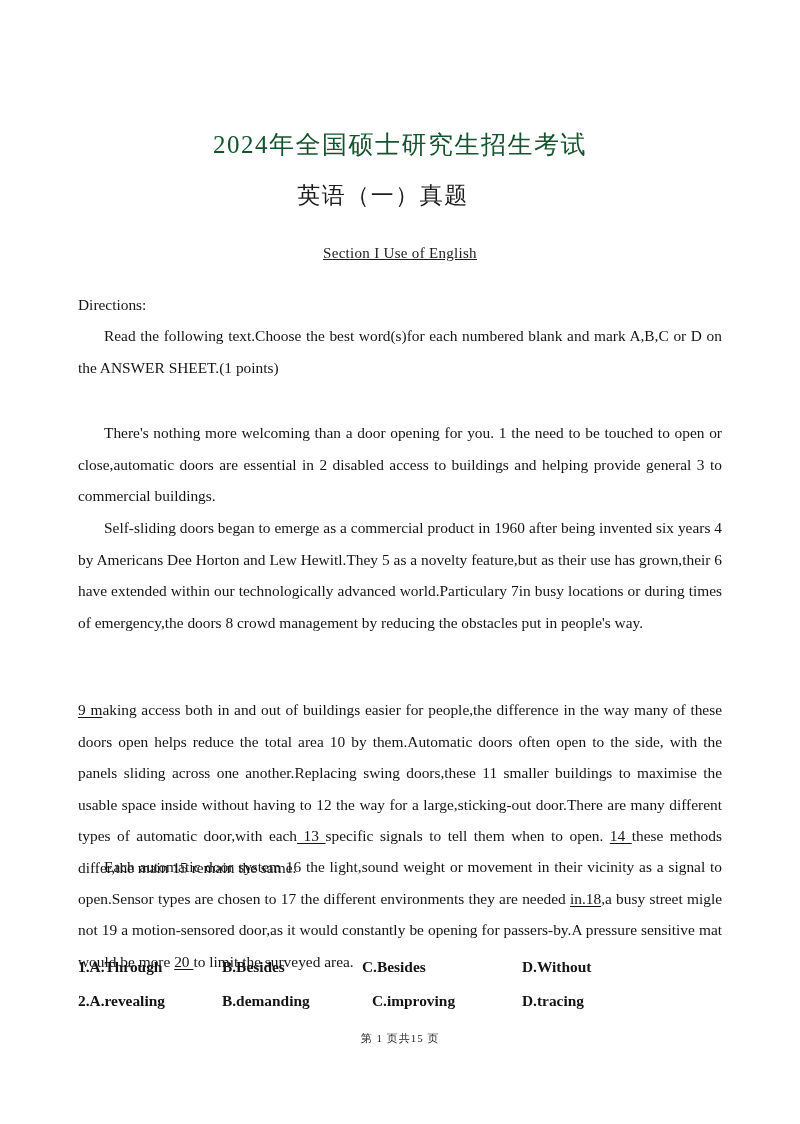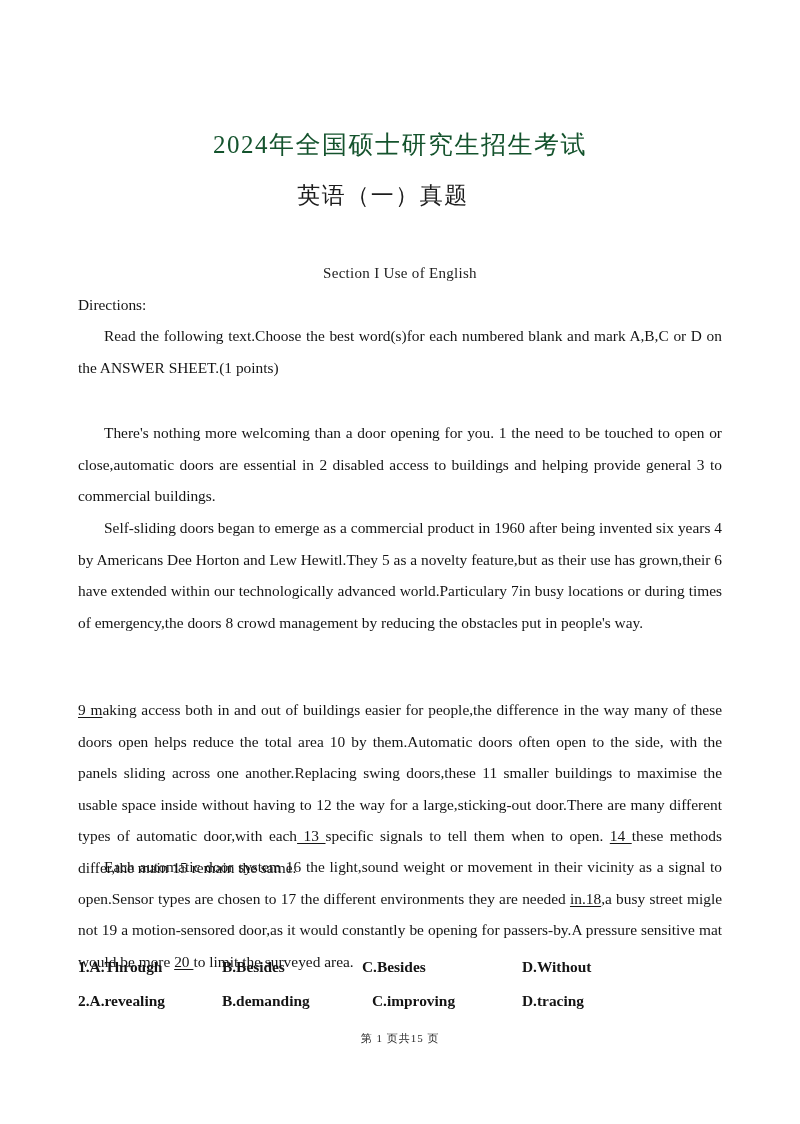--- a/index.html
+++ b/index.html
@@ -45,27 +45,28 @@
     font-size: 23px;
     letter-spacing: 1.5px;
     color: #1c1c1c;
     white-space: nowrap;
     margin-left: 16px;
   }
 
   
   .section-heading {
     position: absolute;
-    top: 265px;
+    top: 245px;
     left: 0;
     width: 800px;
     text-align: center;
     font-size: 15px;
     letter-spacing: 0.3px;
     color: #1c1c1c;
+    text-decoration: underline;
   }
 
   
   .body-block {
     position: absolute;
     left: 78px;
     width: 644px;
     font-size: 15.4px;
     line-height: 31.5px;
     color: #141414;

